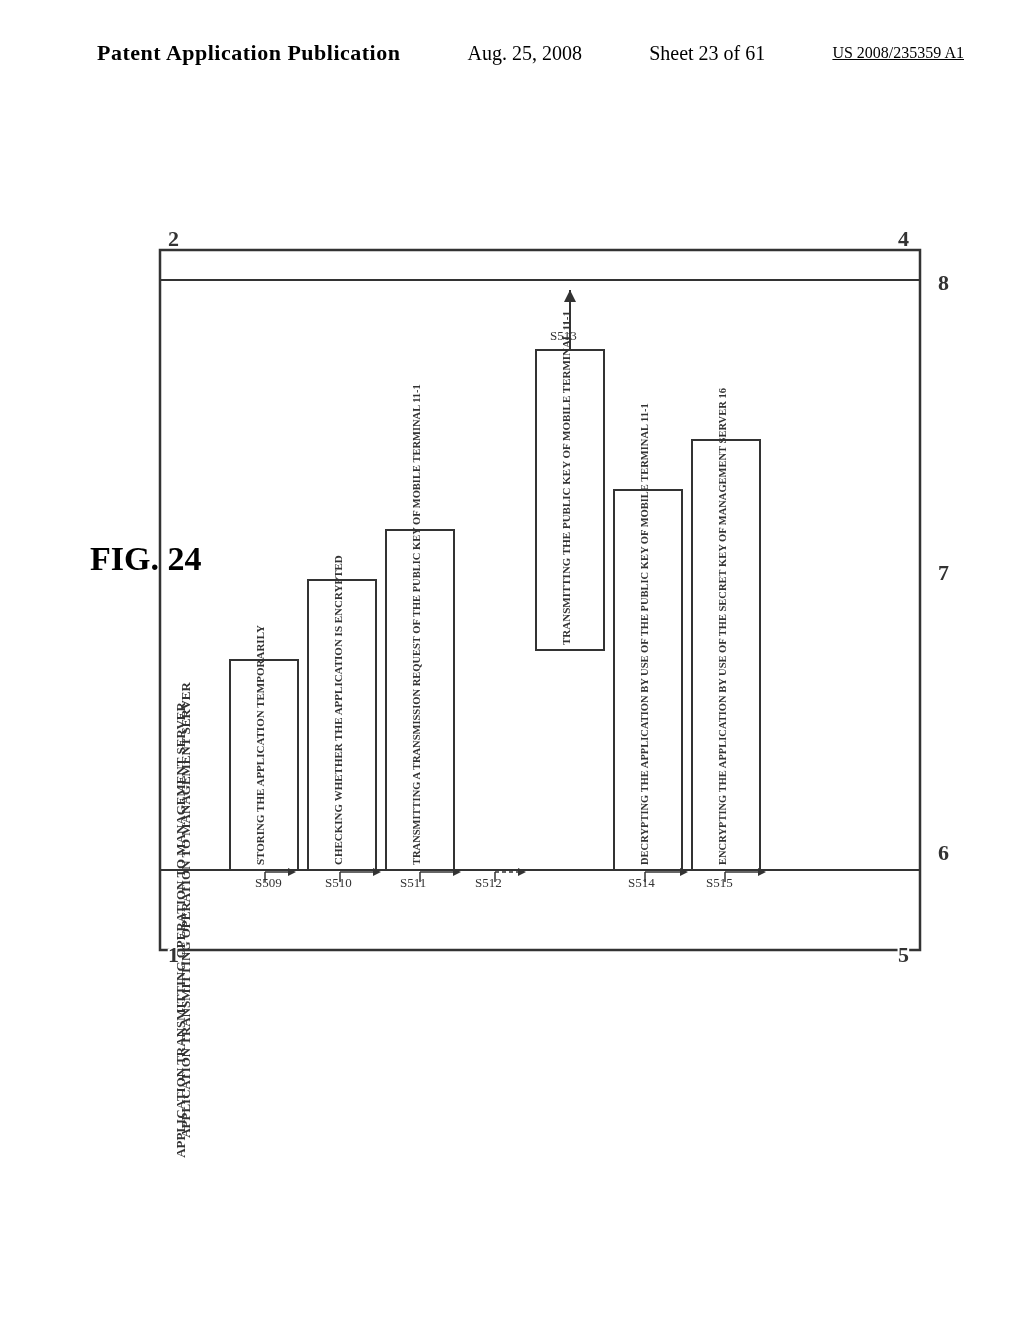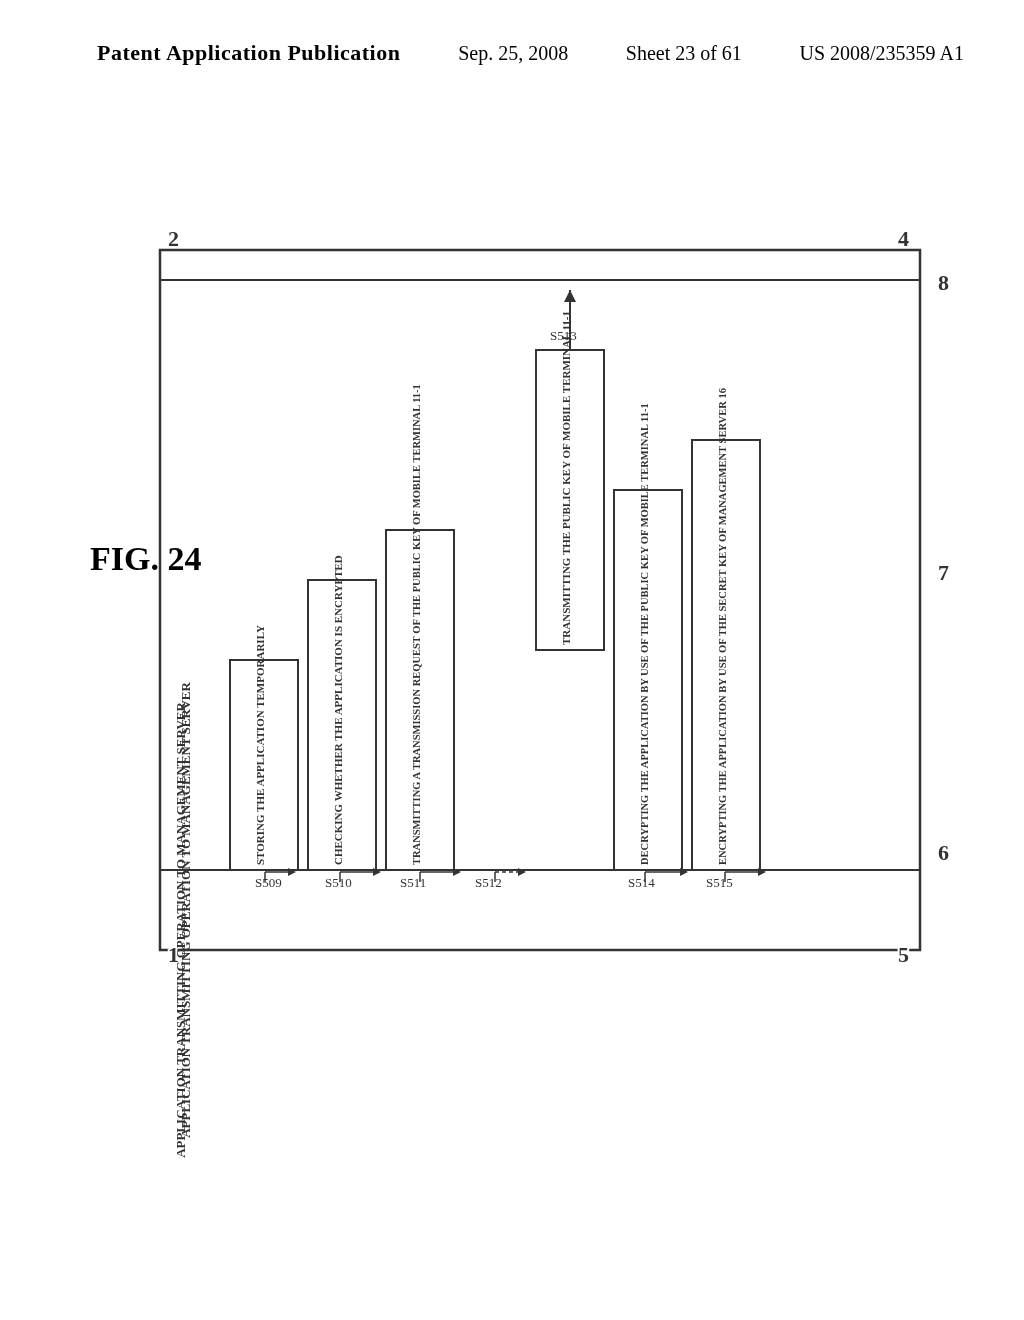--- a/index.html
+++ b/index.html
@@ -25,39 +25,40 @@
     }
     .header-left {
       font-weight: bold;
       font-size: 22px;
       letter-spacing: 0.5px;
     }
     .header-center {
       font-size: 20px;
     }
     .header-right {
-      font-size: 20px;
+      font-size: 16px;
+      text-decoration: underline;
     }
 
     
     .diagram-area {
       position: absolute;
       top: 150px;
       left: 60px;
       right: 60px;
       bottom: 100px;
     }
 
   </style>
 </head>
 <body>
 
 <div class="header">
   <span class="header-left">Patent Application Publication</span>
-  <span class="header-center">Sep. 25, 2008</span>
+  <span class="header-center">Aug. 25, 2008</span>
   <span class="header-center">Sheet 23 of 61</span>
   <span class="header-right">US 2008/235359 A1</span>
 </div>
 
 <div class="diagram-area">
   <svg viewBox="0 0 900 1050" width="900" height="1050" style="position:absolute;left:0;top:0;">
 
     <text x="30" y="420" font-size="34" font-weight="bold" font-family="Times New Roman, serif">FIG. 24</text>
 
     <rect x="100" y="100" width="760" height="700" fill="none" stroke="#333" stroke-width="2.5"></rect>

